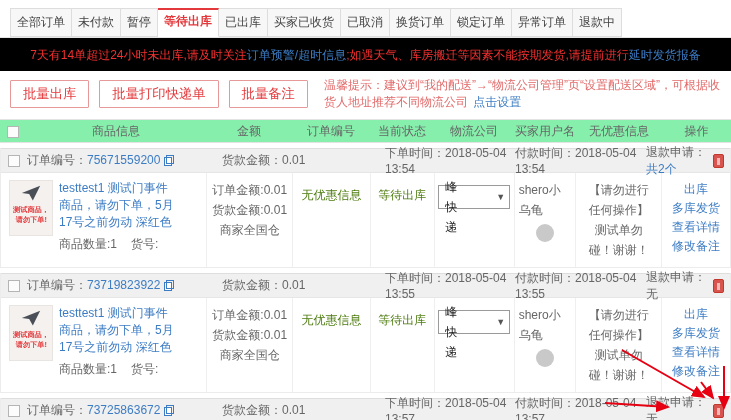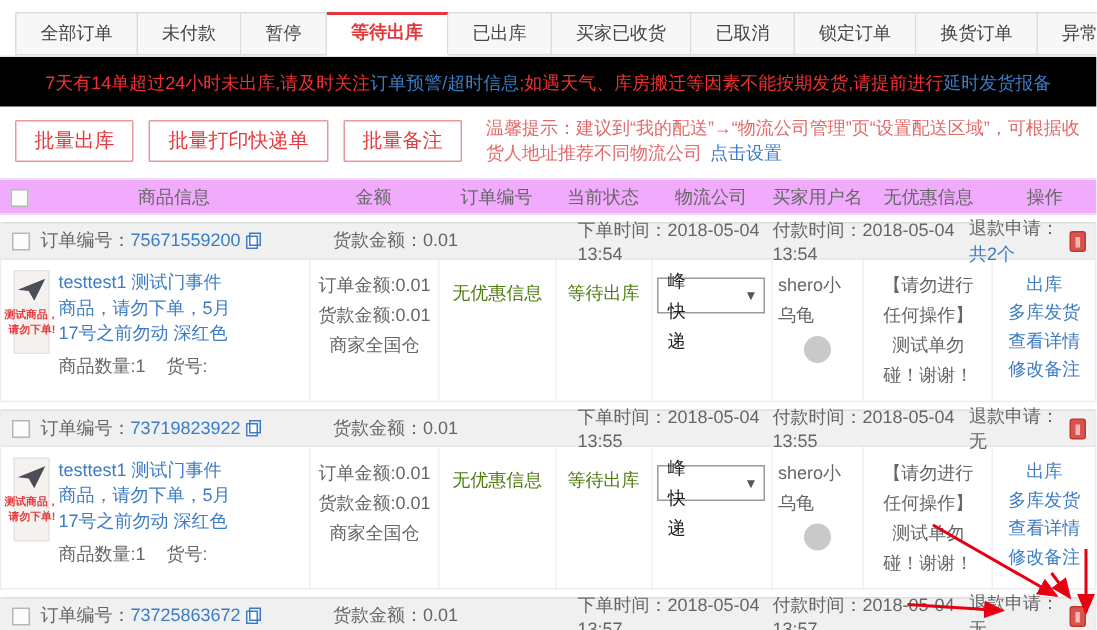--- a/index.html
+++ b/index.html
@@ -2,39 +2,39 @@
 <html><head>
 <meta charset="utf-8">
 <style>
   * { margin:0; padding:0; box-sizing:border-box; }
   html,body { width:731px; height:420px; overflow:hidden; background:#fff;
     font-family:"Liberation Sans","DejaVu Sans",sans-serif; font-size:12px; color:#333; }
   .page { position:relative; width:731px; height:420px; }
 
   
   .tabbar { display:flex; padding:8px 0 0 10px; border-bottom:1px solid #e5e5e5; background:#fff; }
-  .tab { padding:5px 16px; border:1px solid #ddd; border-left:none; background:#f7f7f7;
+  .tab { padding:5px 6px; border:1px solid #ddd; border-left:none; background:#f7f7f7;
     color:#444; cursor:pointer; white-space:nowrap; }
   .tab:first-child { border-left:1px solid #ddd; }
   .tab.active { background:#fff; color:#e4393c; font-weight:bold;
     border-top:2px solid #e4393c; border-bottom:1px solid #fff; padding-top:3px; }
 
   
   .notice { text-align:center; padding:9px 0 7px 0; background:#000000; color:#f23030; }
   .notice a, .link { color:#3c7cc4; text-decoration:none; cursor:pointer; }
 
   
   .toolbar { display:flex; align-items:center; padding:6px 0 6px 10px; }
   .btn { border:1px solid #e79999; background:#fff; color:#e4393c; padding:4px 12px;
     margin-right:10px; cursor:pointer; border-radius:1px; white-space:nowrap; }
   .tip { color:#e26a6a; margin-left:6px; }
   .tip .link { margin-left:2px; }
 
   
-  .thead { display:flex; align-items:center; background:#f0abfc; border-top:1px solid #e3e3e3;
+  .thead { display:flex; align-items:center; background:#86efac; border-top:1px solid #e3e3e3;
     border-bottom:1px solid #e3e3e3; height:24px; color:#666; margin-top:2px; }
   .c0{width:26px; text-align:center;} .c1{width:180px; text-align:center;}
   .c2{width:86px; text-align:center;} .c3{width:78px; text-align:center;}
   .c4{width:64px; text-align:center;} .c5{width:80px; text-align:center;}
   .c6{width:62px; text-align:center;} .c7{width:86px; text-align:center;}
   .c8{width:69px; text-align:center;}
   .checkbox { display:inline-block; width:12px; height:12px; border:1px solid #b5b5b5;
     background:#fcfcfc; vertical-align:middle; cursor:pointer; }
 
   .order { margin-top:5px; border:1px solid #ececec; border-top:none; }
@@ -53,21 +53,21 @@
     border-radius:2px; margin-right:6px; position:relative; }
   .flag::after { content:""; position:absolute; left:3px; top:3px; width:3px; height:7px;
     background:#f2b9b7; }
 
   .obody { display:flex; align-items:stretch; background:#fff; }
   .cell { padding:7px 4px; display:flex; flex-direction:column; align-items:center;
     justify-content:flex-start; border-left:1px solid #efefef; line-height:20px; }
   .cell:first-child, .cell.prod { border-left:none; }
   .cell.prod { flex-direction:row; align-items:flex-start; justify-content:flex-start;
     text-align:left; padding-left:8px; }
-  .thumb { width:24px; height:56px; background:#f4f1ef; border:1px solid #e8e4e1;
+  .thumb { width:44px; height:56px; background:#f4f1ef; border:1px solid #e8e4e1;
     display:flex; flex-direction:column; align-items:center; flex-shrink:0; }
   .thumb svg { width:26px; height:22px; margin-top:2px; }
   .thumb .b1,.thumb .b2 { color:#e4393c; font-weight:bold; font-size:8px; line-height:10px;
     transform:scale(0.9); white-space:nowrap; }
   .pinfo { margin-left:6px; width:120px; }
   .ptitle { color:#3c7cc4; cursor:pointer; line-height:17px; }
   .pmeta { color:#666; margin-top:3px; }
   .pmeta .sku { margin-left:14px; }
   .amt div { color:#666; }
   .status-cell { justify-content:flex-start; padding-top:12px; color:#4d7c0f; }
@@ -93,22 +93,22 @@
 <div class="page">
 
   <div class="tabbar">
     <div class="tab">全部订单</div>
     <div class="tab">未付款</div>
     <div class="tab">暂停</div>
     <div class="tab active">等待出库</div>
     <div class="tab">已出库</div>
     <div class="tab">买家已收货</div>
     <div class="tab">已取消</div>
+    <div class="tab">换货订单</div>
     <div class="tab">锁定订单</div>
-    <div class="tab">换货订单</div>
     <div class="tab">异常订单</div>
     <div class="tab">退款中</div>
   </div>
 
   <div class="notice">
     <span>7天有14单超过24小时未出库,请及时关注</span><a>订单预警/超时信息</a><span>;如遇天气、库房搬迁等因素不能按期发货,请提前进行</span><a>延时发货报备</a>
   </div>
 
   <div class="toolbar">
     <button class="btn">批量出库</button>

